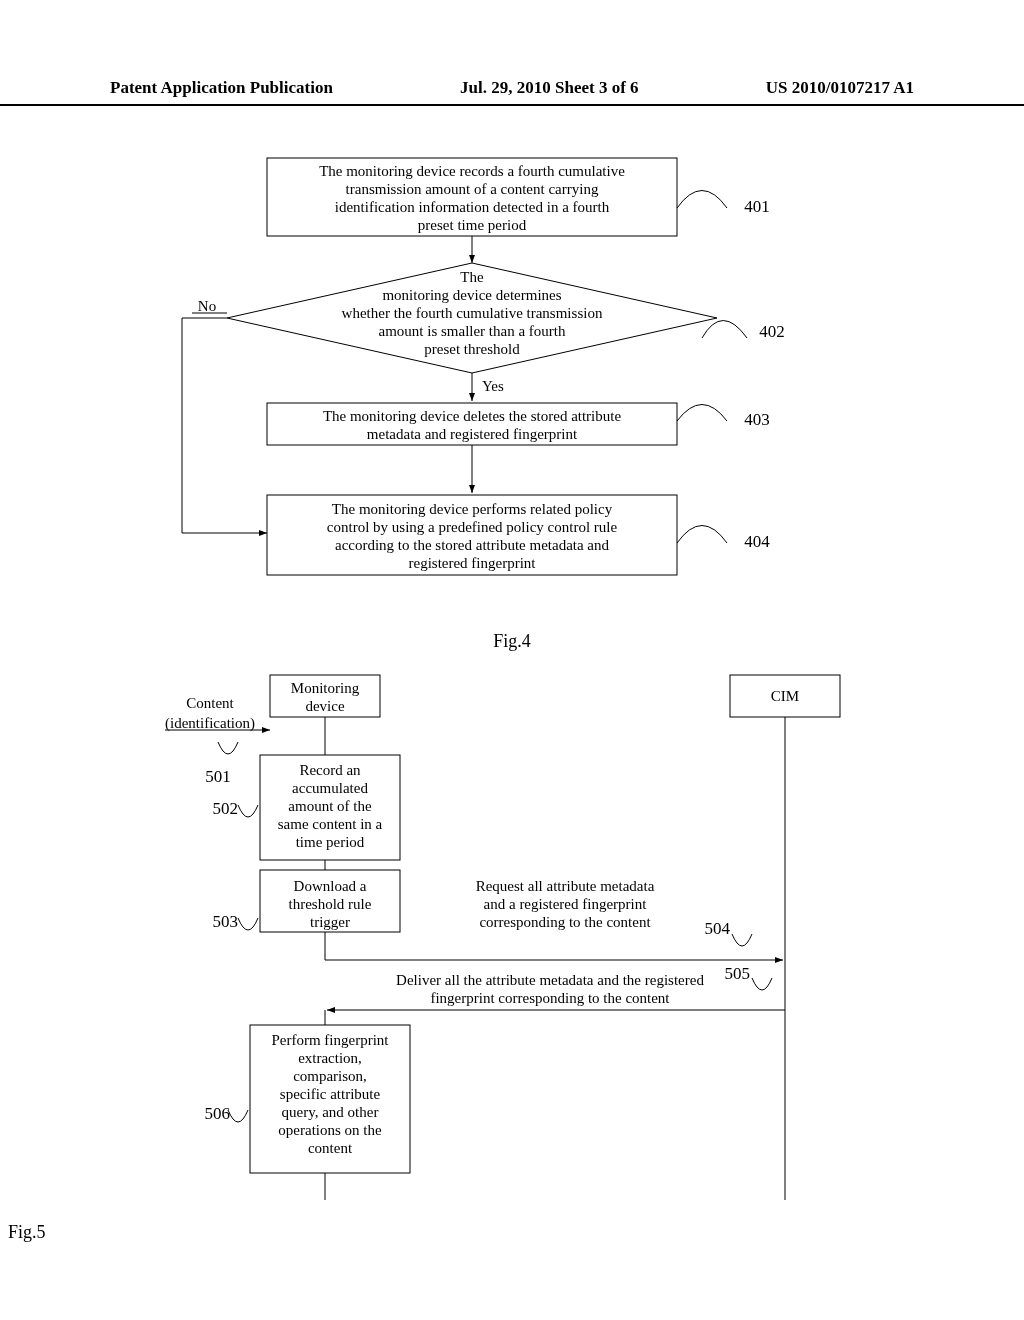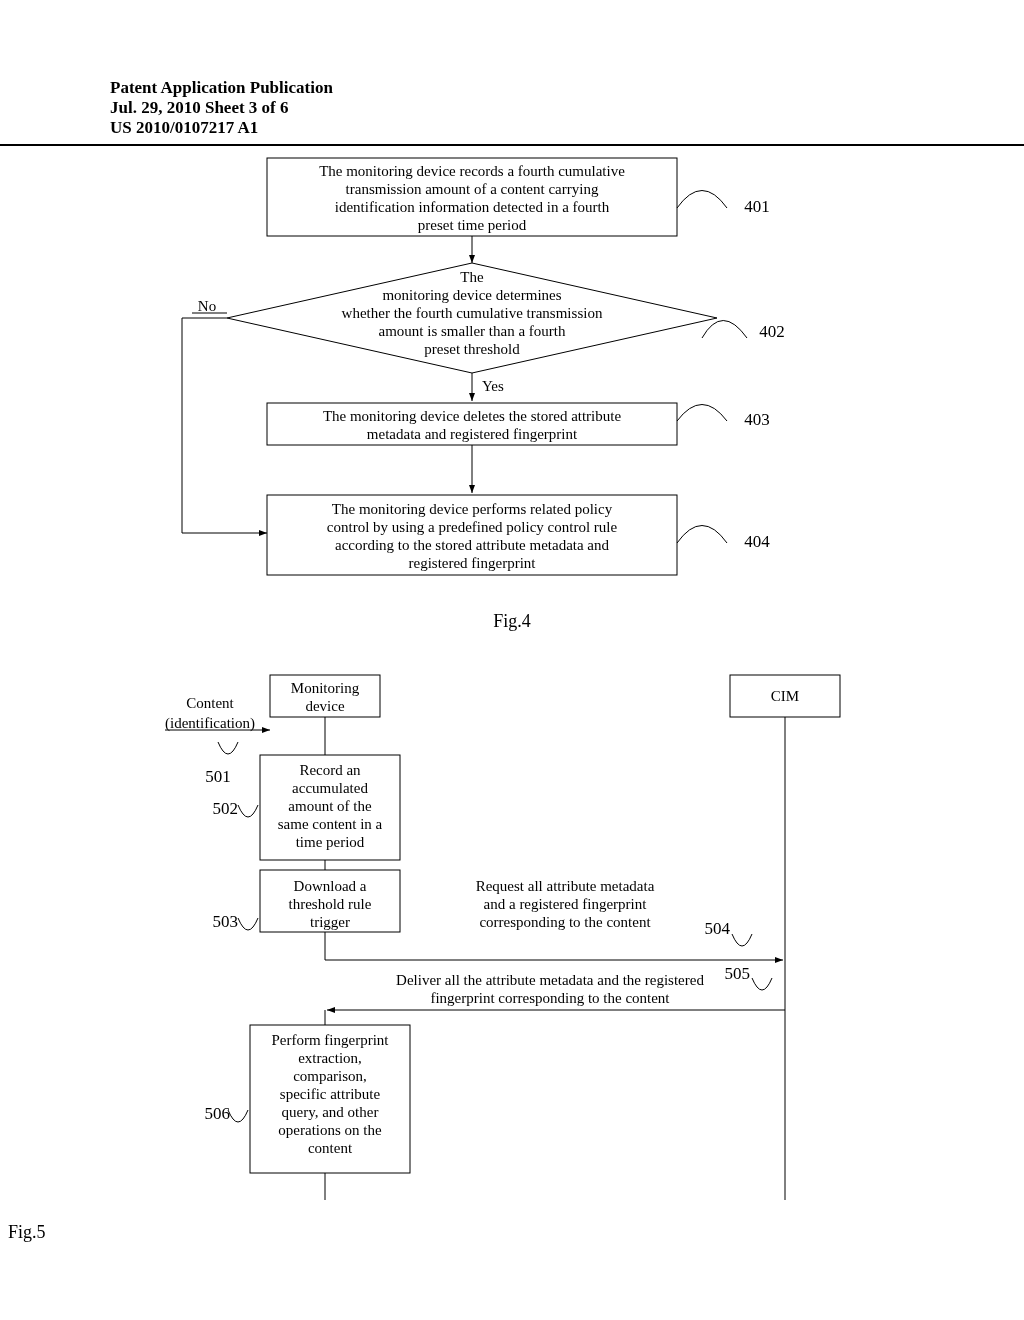--- a/index.html
+++ b/index.html
@@ -19,32 +19,31 @@
     width: 100%;
     border-bottom: 2px solid #000;
     padding-bottom: 6px;
   }
   .header-row {
     display: flex;
     justify-content: space-between;
     padding: 0 110px 0 110px;
     font-size: 17px;
     font-weight: bold;
-    flex-direction: column;
   }
   .fig4 {
     position: absolute;
     top: 153px;
     left: 0;
     width: 100%;
   }
   .fig4 svg { display: block; margin: 0 auto; }
   .fig4-caption {
     text-align: center;
-    margin-top: 8px;
+    margin-top: 28px;
     font-size: 18px;
   }
   .box {
     stroke: #000;
     fill: #fff;
     stroke-width: 1;
   }
   .arrow { stroke: #000; stroke-width: 1; fill: none; }
   .arrowhead { fill: #000; }
   .txt {

